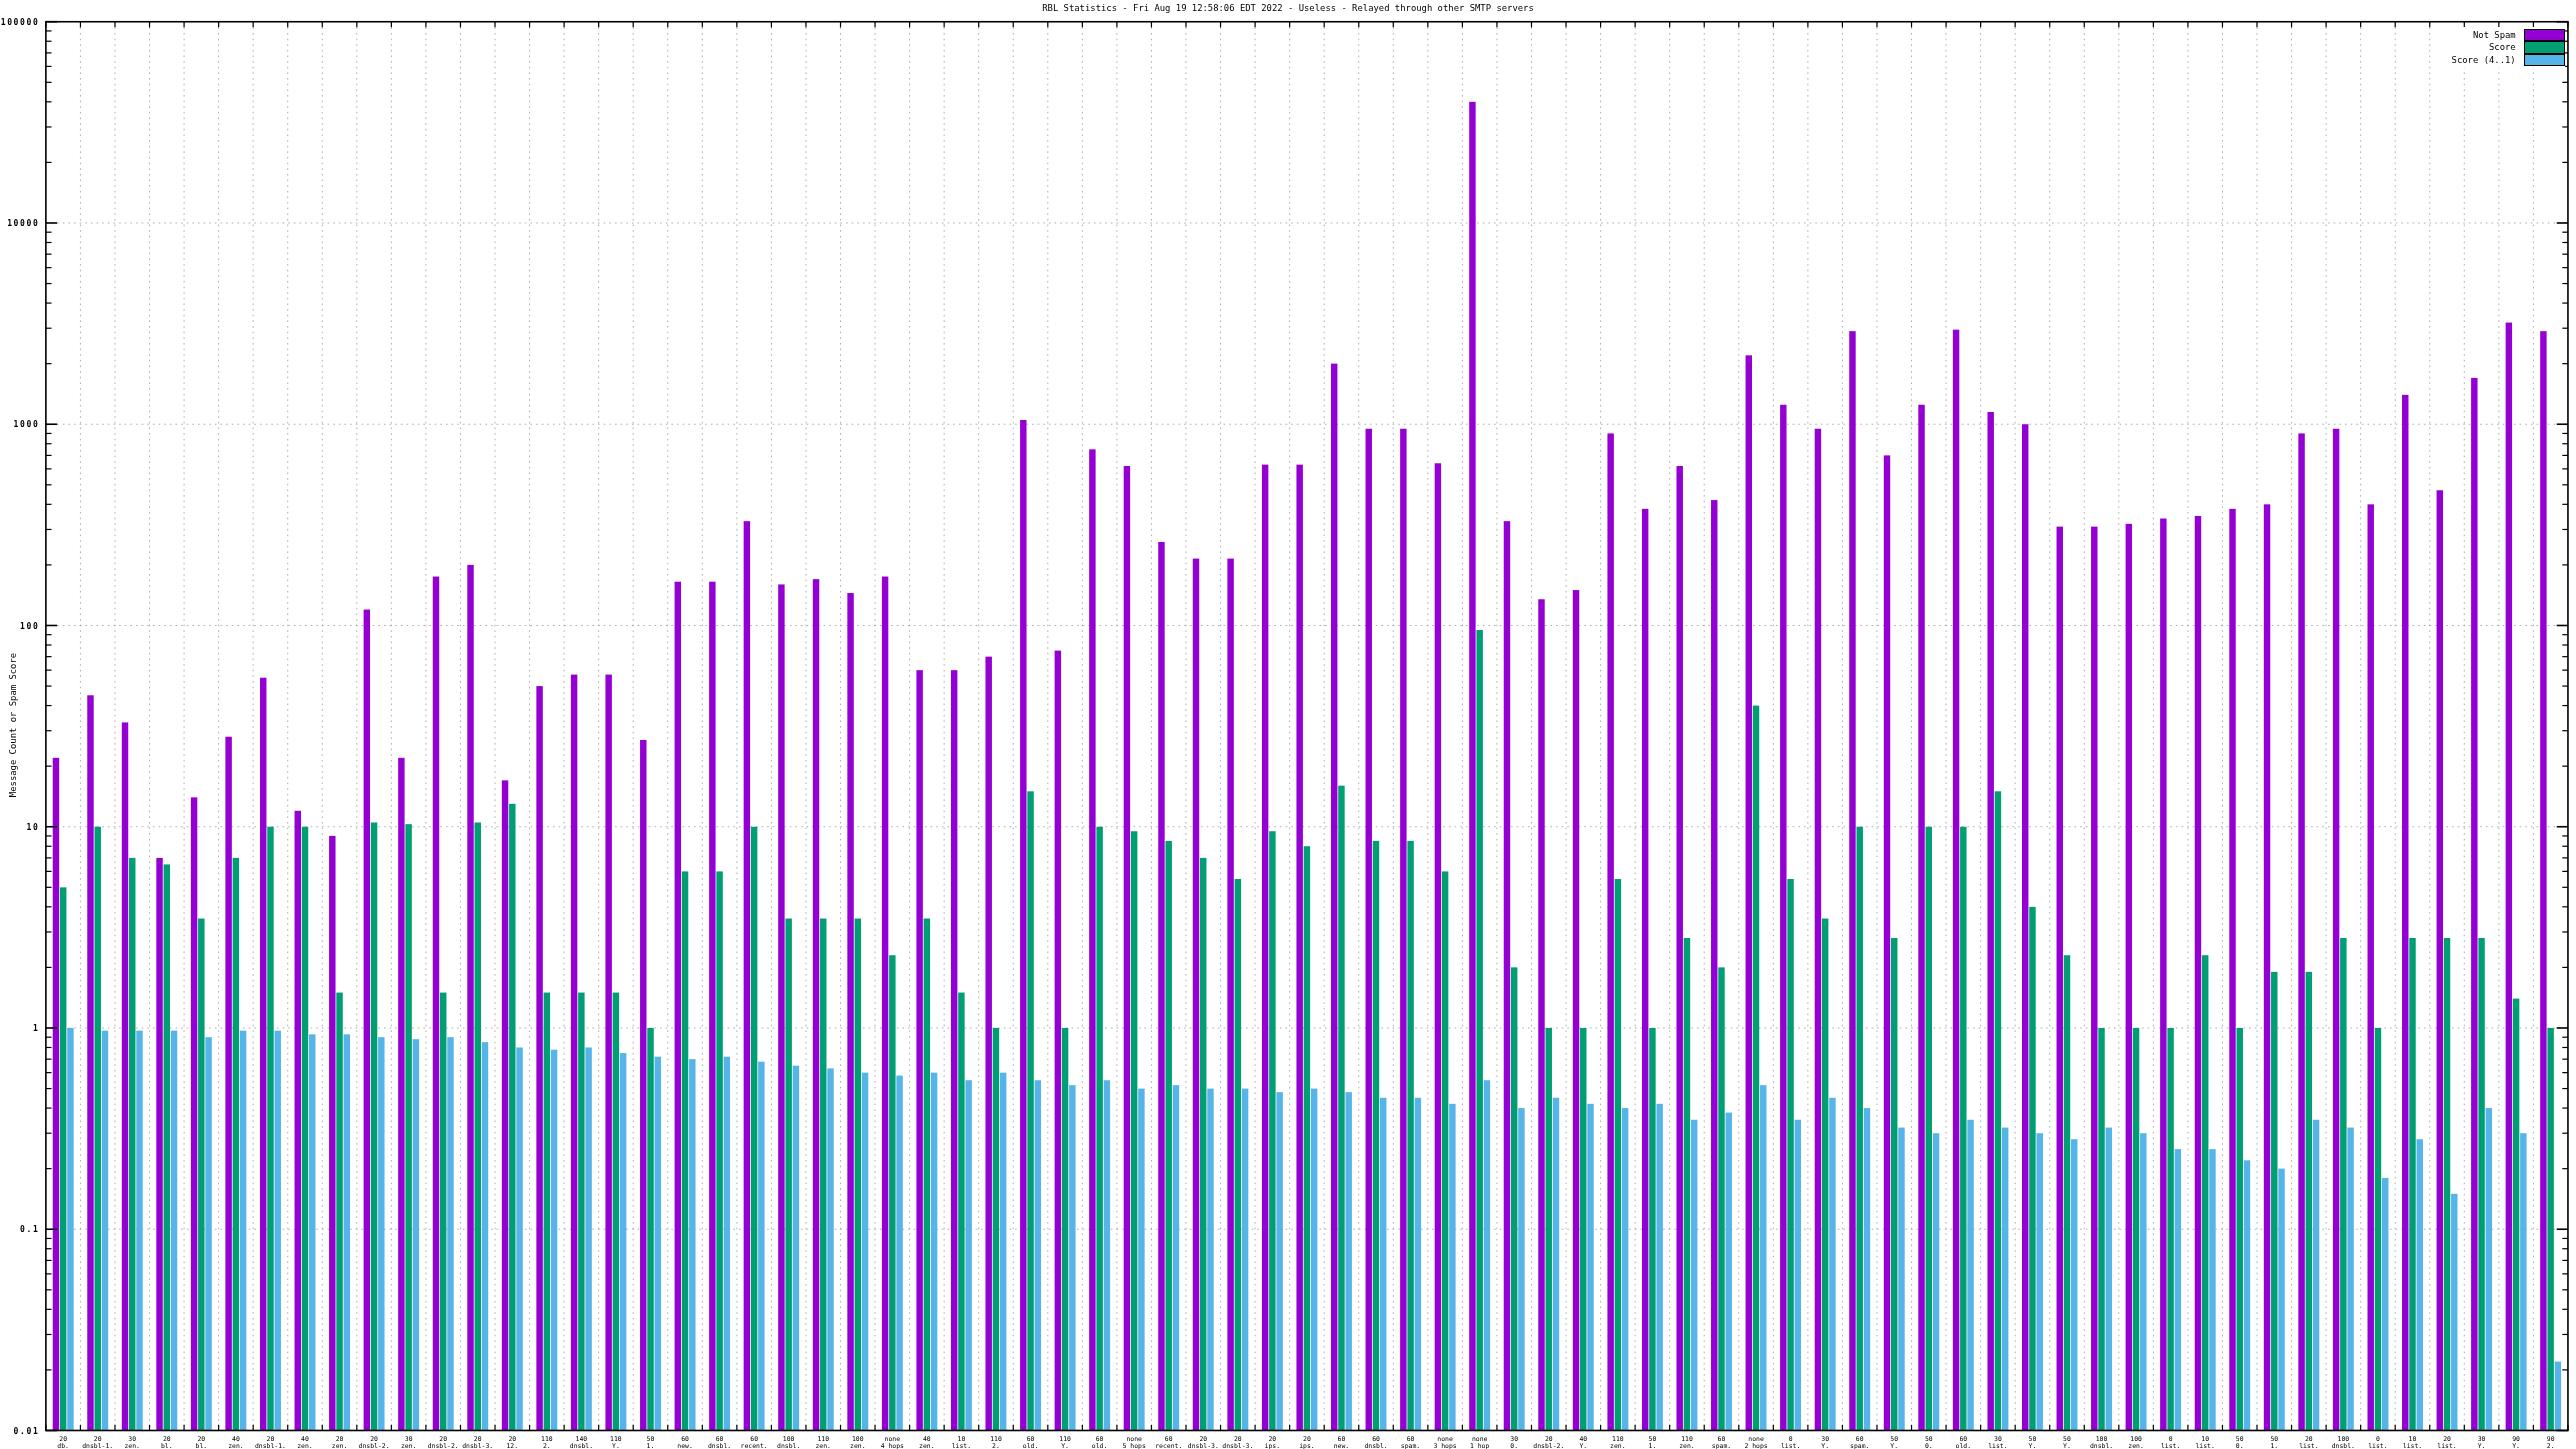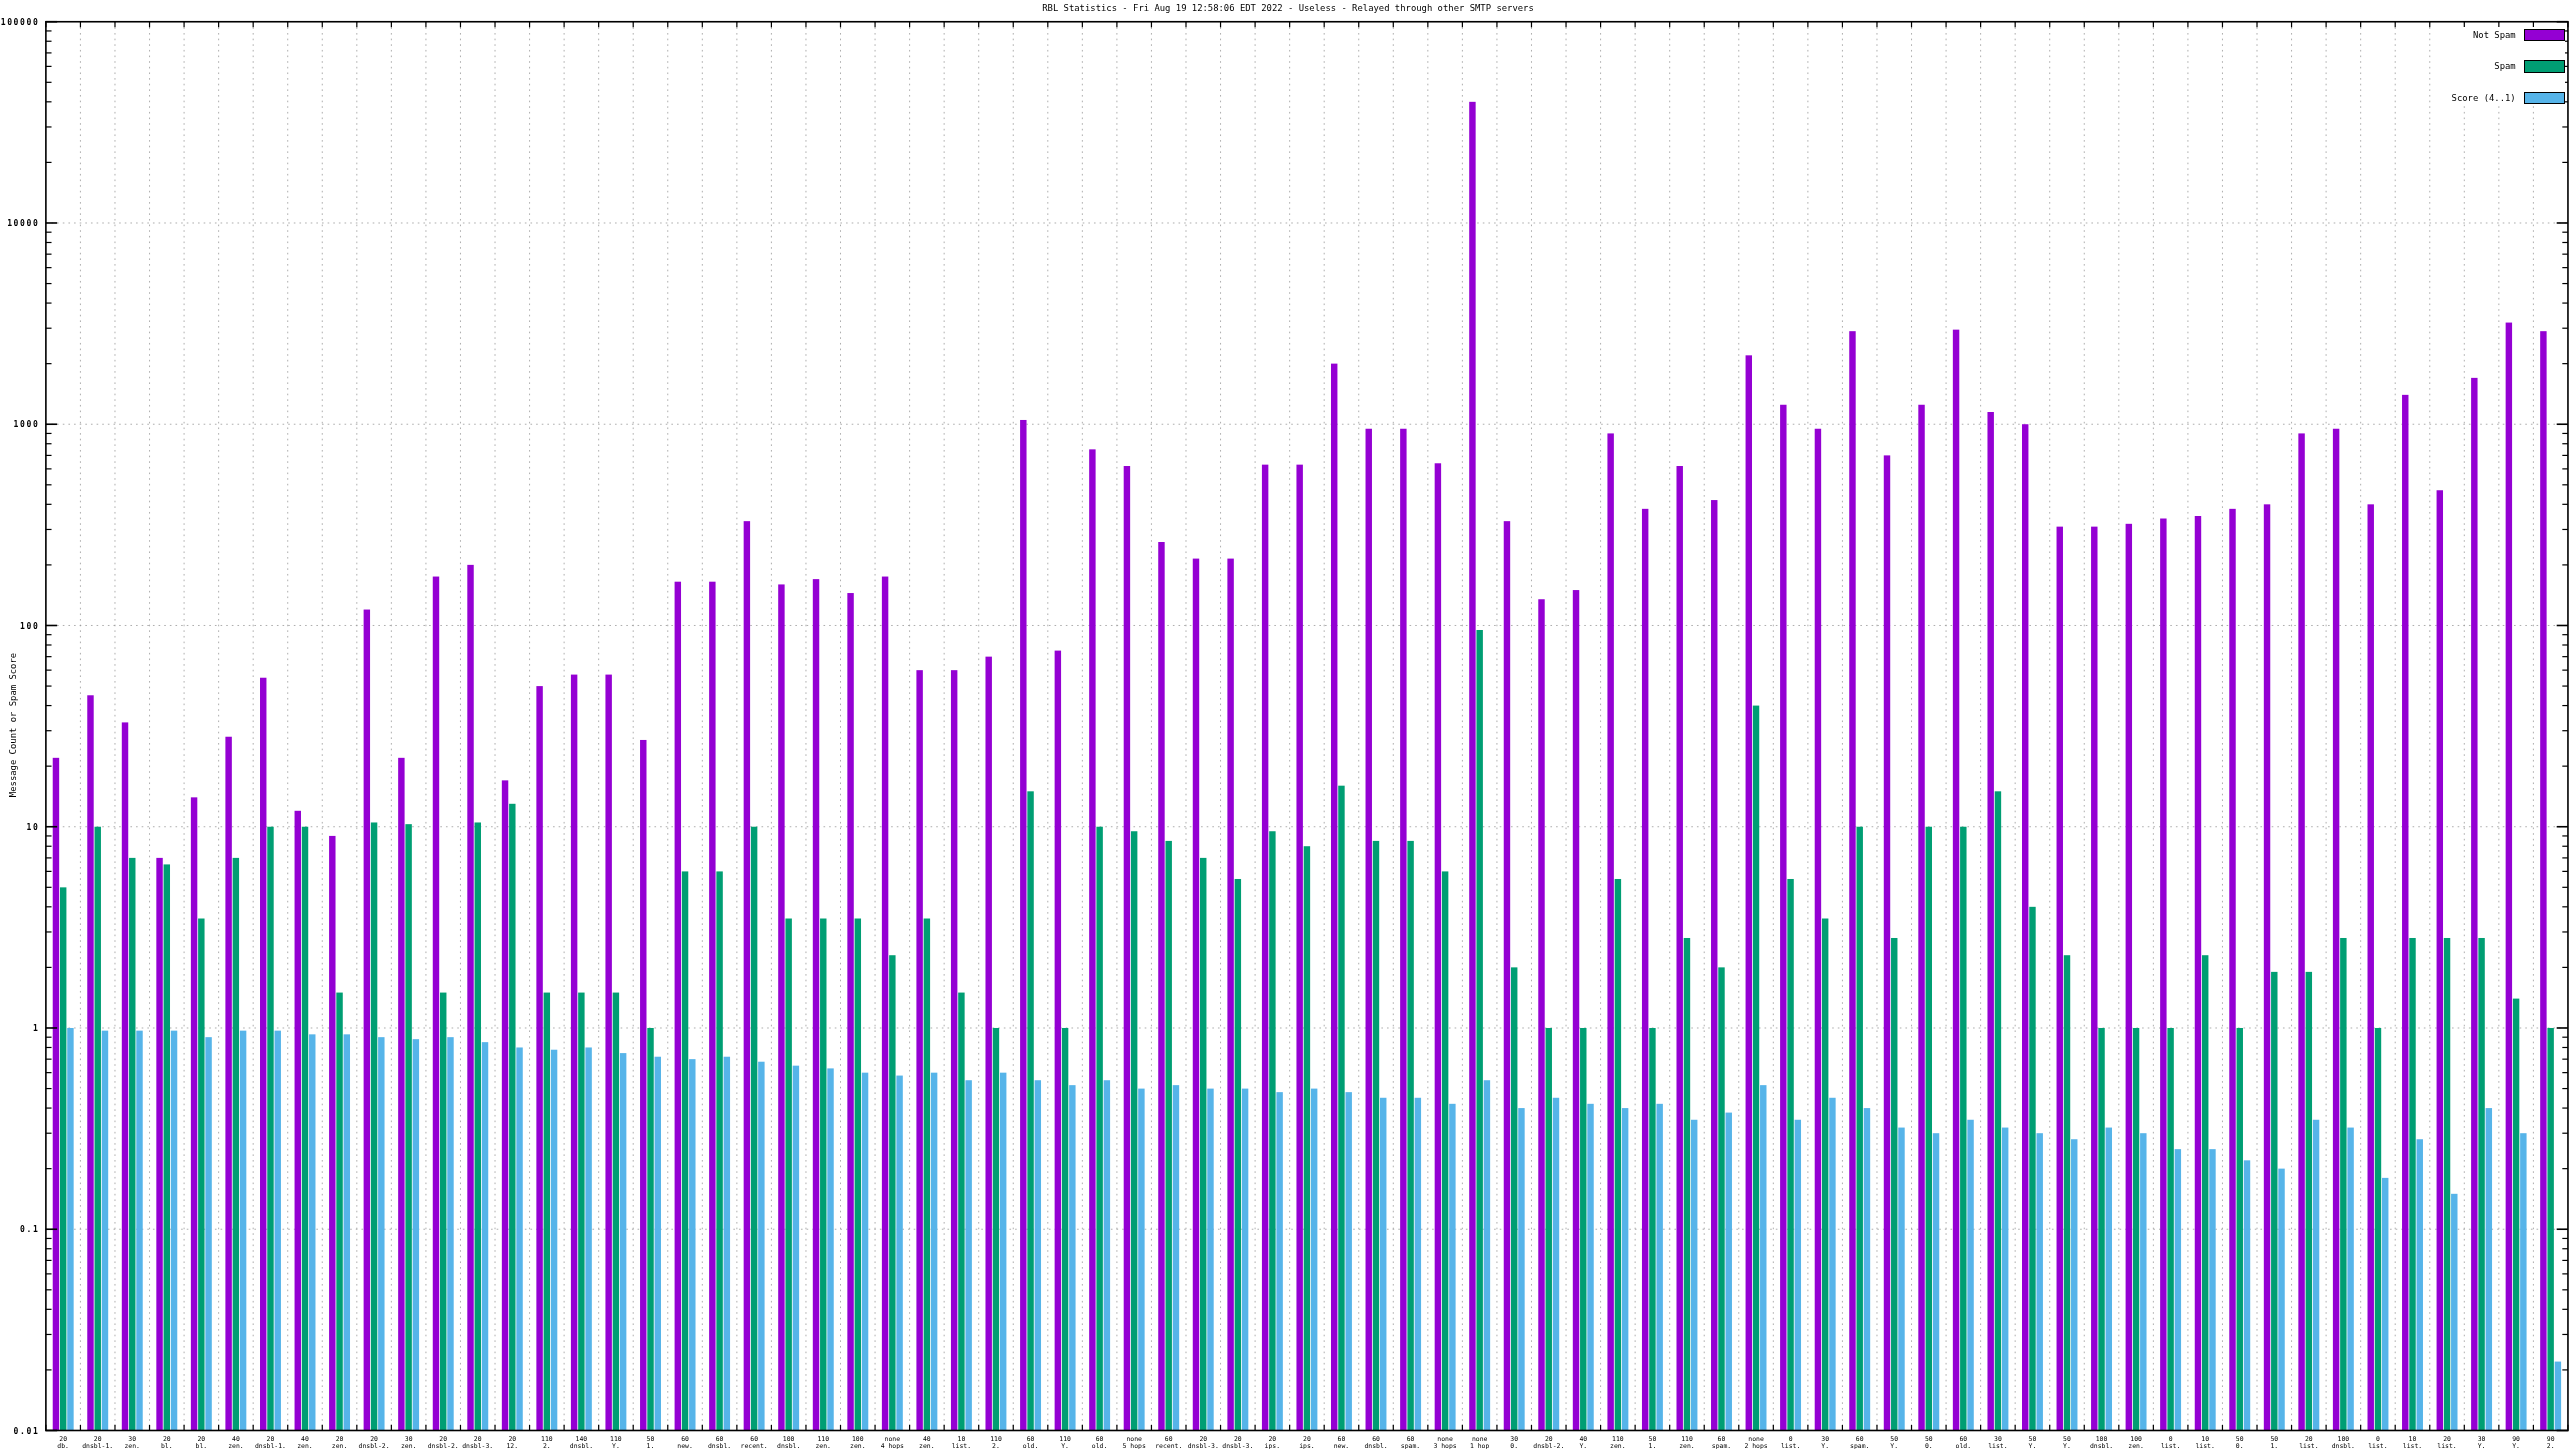--- a/index.html
+++ b/index.html
@@ -15,21 +15,21 @@
     text-align:center;font-size:8.9px;color:#000;
     font-family:"DejaVu Sans Mono", monospace;
   }
   #y-axis-title{
     position:absolute;left:-84px;top:720px;width:193px;
     transform:rotate(-90deg);transform-origin:center center;
     text-align:center;font-size:8.9px;color:#000;
   }
   #legend{
     position:absolute;top:27px;right:11.3px;
-    display:flex;flex-direction:column;gap:19px;
+    display:flex;flex-direction:column;gap:0;
     background:#fff;padding:1.6px 0;
   }
   .legend-row{display:flex;align-items:center;justify-content:flex-end;gap:8px;}
   .legend-label{font-size:8.9px;color:#000;white-space:nowrap;}
   .legend-swatch{width:39px;height:10.5px;display:inline-block;border:0.8px solid #000;}
   svg text{font-family:"DejaVu Sans Mono", monospace;}
 </style>
 </head>
 <body>
 
@@ -694,21 +694,21 @@
       <text x="3125.623287671233" y="1790" text-anchor="middle" font-size="8px" fill="#000"><tspan x="3125.623287671233" dy="0">90</tspan><tspan x="3125.623287671233" dy="8.5">Y.</tspan><tspan x="3125.623287671233" dy="8.5">list.</tspan><tspan x="3125.623287671233" dy="8.5">dnswl.</tspan><tspan x="3125.623287671233" dy="8.5">org</tspan><tspan x="3125.623287671233" dy="8.5">1 hop</tspan></text>
       <text x="3168.5410958904113" y="1790" text-anchor="middle" font-size="8px" fill="#000"><tspan x="3168.5410958904113" dy="0">90</tspan><tspan x="3168.5410958904113" dy="8.5">2.</tspan><tspan x="3168.5410958904113" dy="8.5">list.</tspan><tspan x="3168.5410958904113" dy="8.5">dnswl.</tspan><tspan x="3168.5410958904113" dy="8.5">org</tspan><tspan x="3168.5410958904113" dy="8.5">1 hop</tspan></text>
     </svg>
 
   <div id="legend">
     <div class="legend-row">
       <span class="legend-label">Not Spam</span>
       <span class="legend-swatch" id="sw0" style="background: rgb(148, 0, 211);"></span>
     </div>
     <div class="legend-row">
-      <span class="legend-label">Spam</span>
+      <span class="legend-label">Score</span>
       <span class="legend-swatch" id="sw1" style="background: rgb(0, 158, 115);"></span>
     </div>
     <div class="legend-row">
       <span class="legend-label">Score (4..1)</span>
       <span class="legend-swatch" id="sw2" style="background: rgb(86, 180, 233);"></span>
     </div>
   </div>
 </div>
 
 

